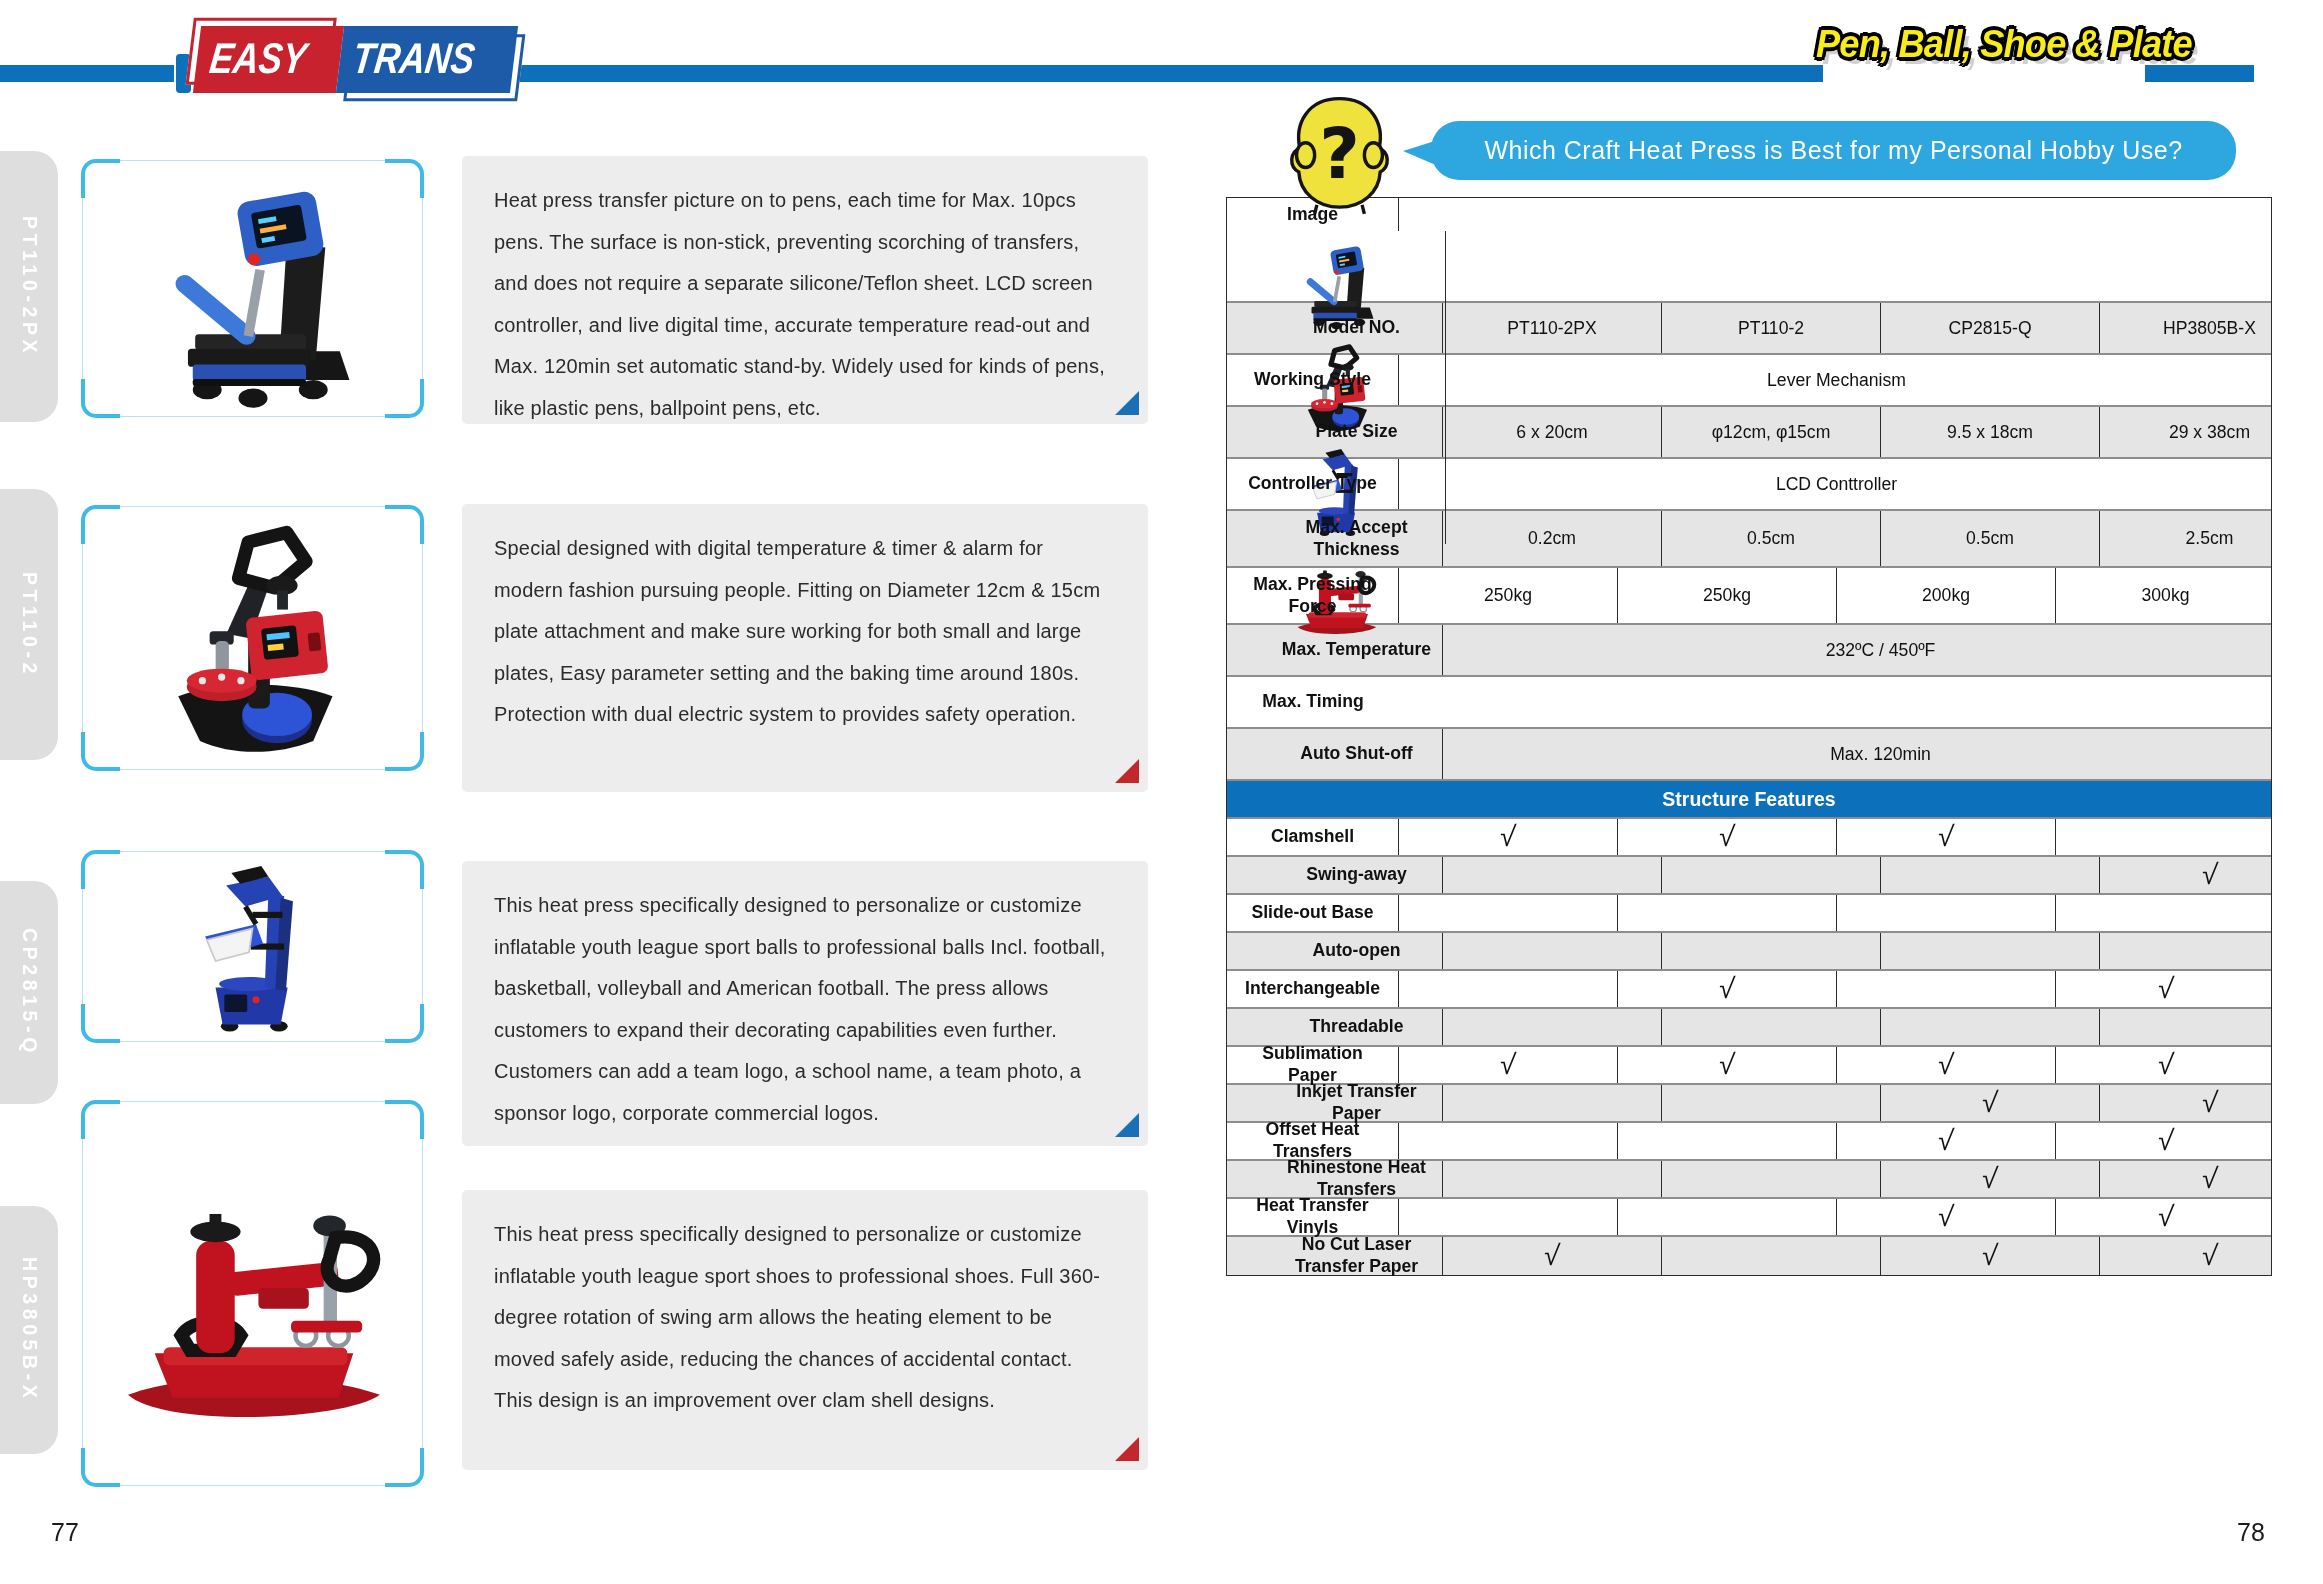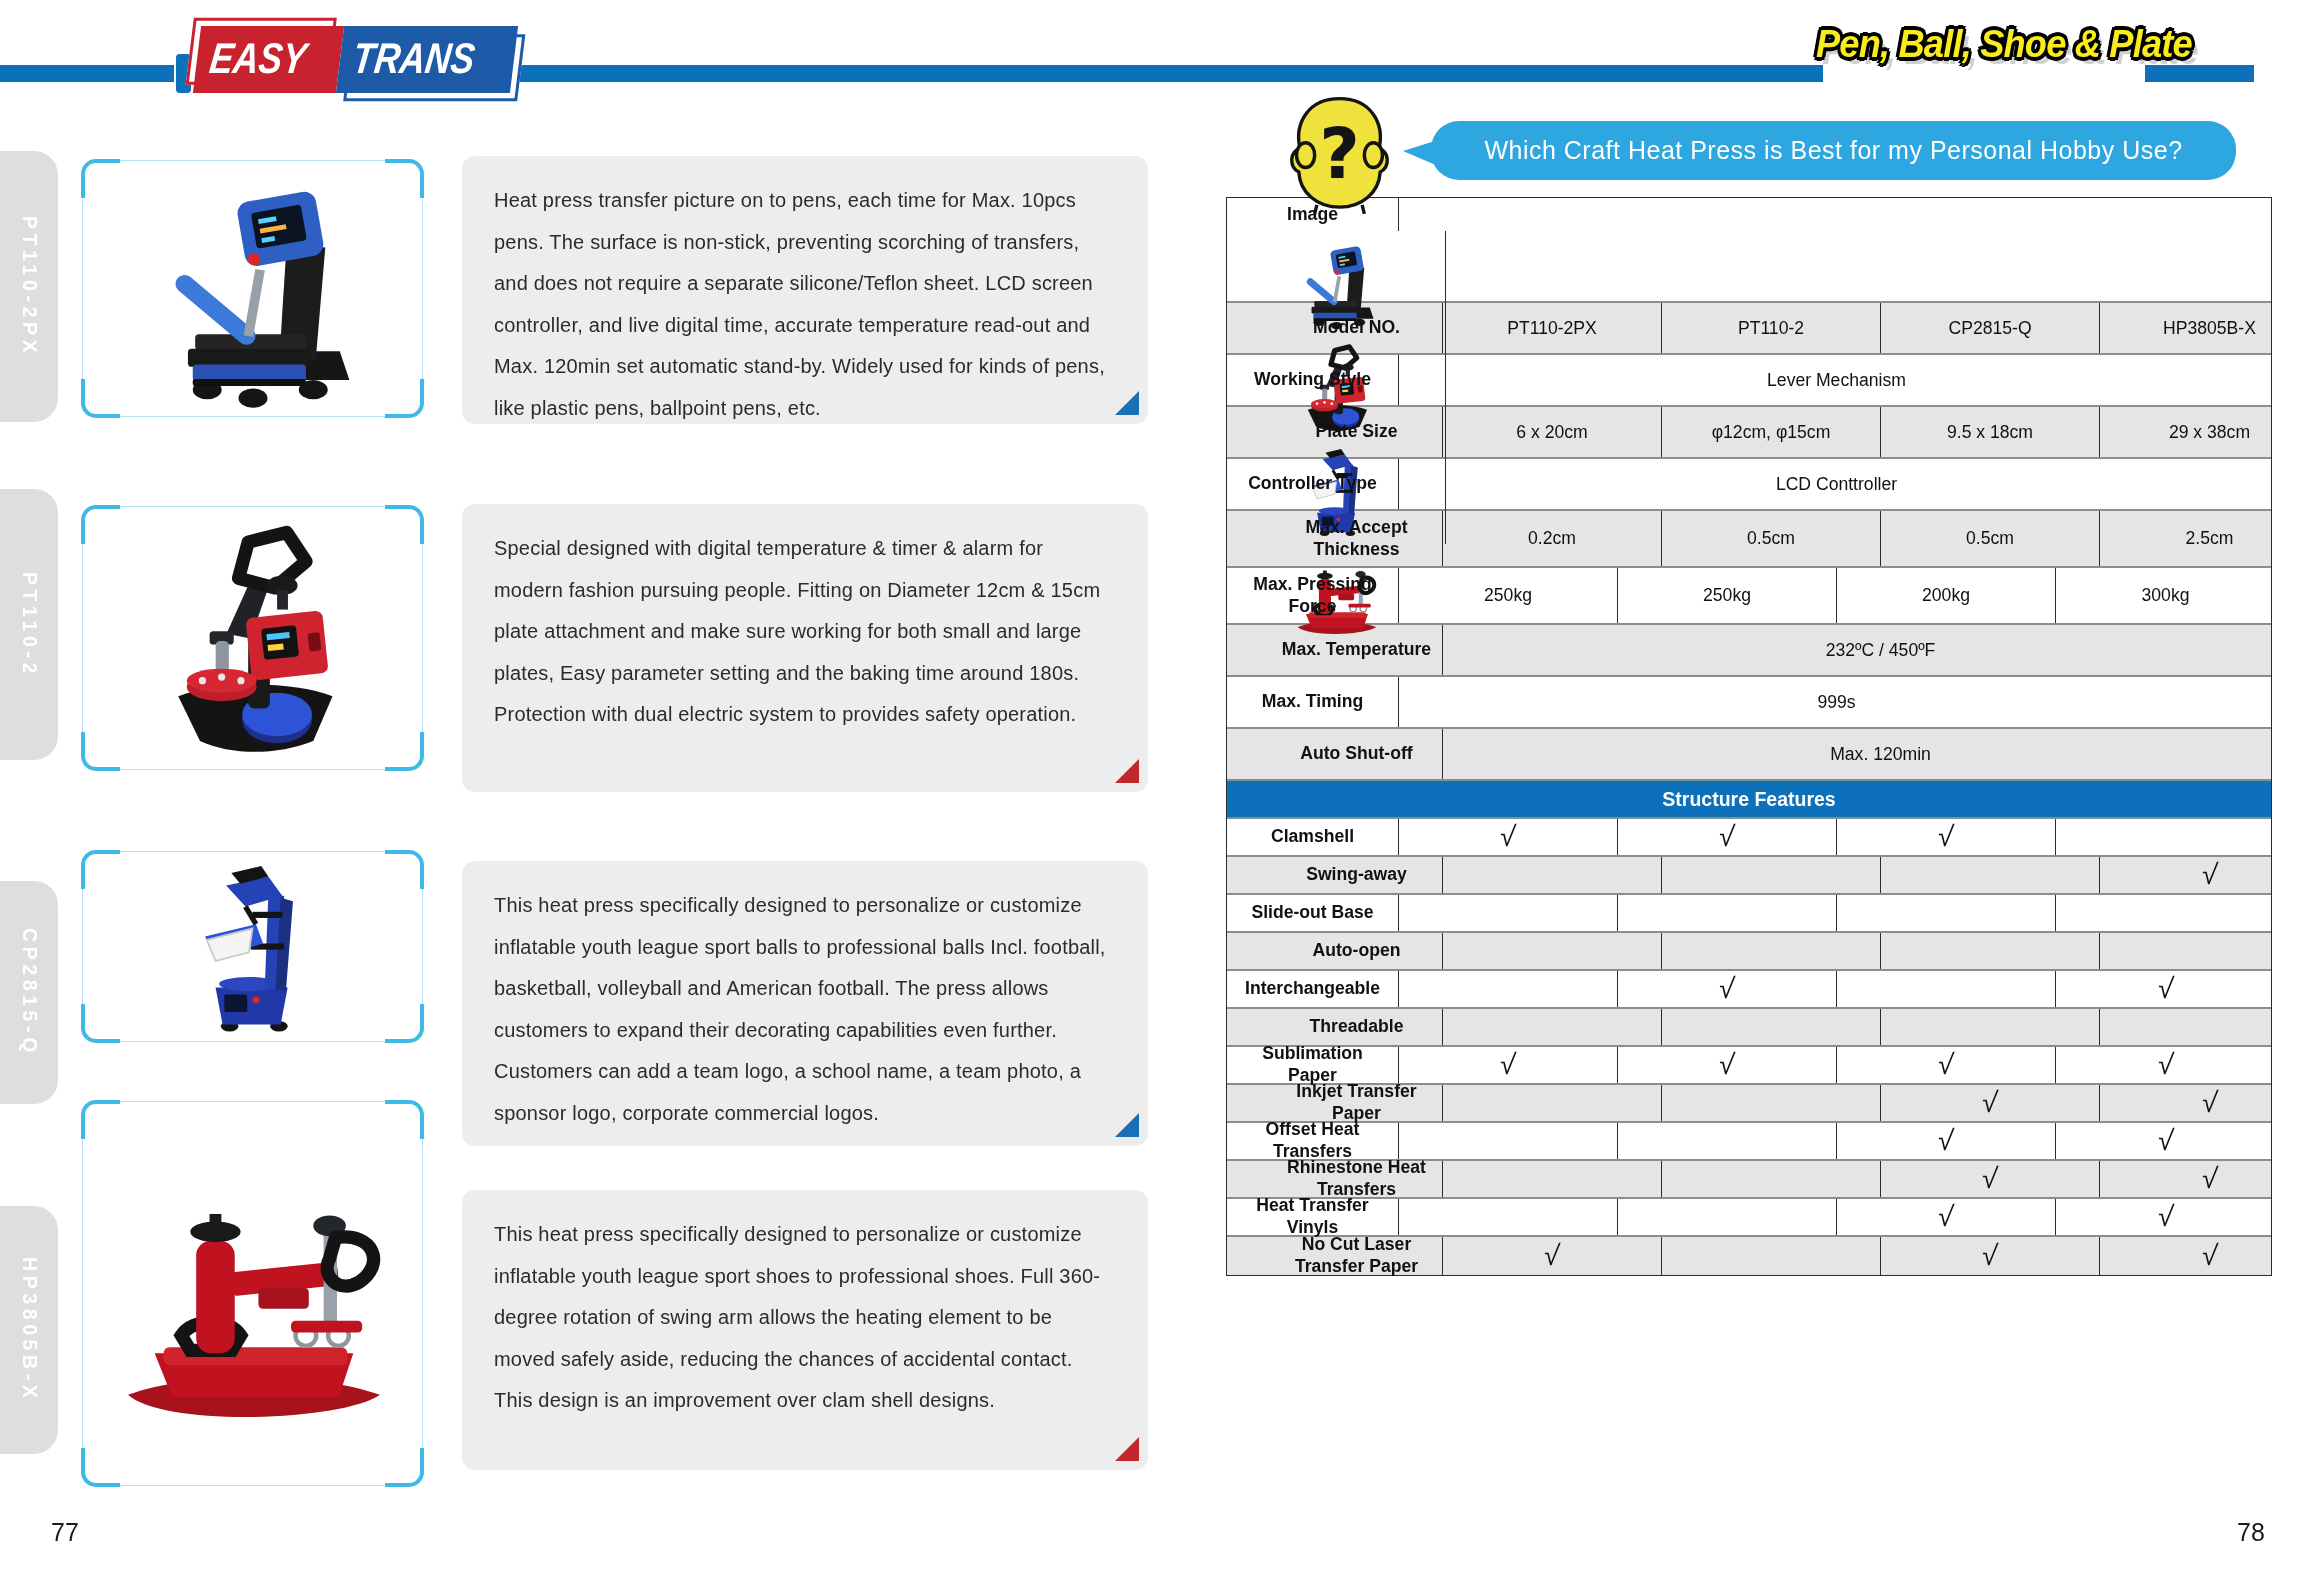--- a/index.html
+++ b/index.html
@@ -44,21 +44,21 @@
          display:flex; align-items:center; justify-content:center; }
   .tab-label { writing-mode:vertical-rl; color:#fff; font-size:19.5px; font-weight:bold;
                letter-spacing:4.6px; white-space:nowrap; }
   .pframe { position:absolute; left:82px; width:341px; border:0.9px solid rgba(63,185,230,.38);
             border-radius:15px; display:flex; align-items:center; justify-content:center; background:#fff; }
   .cnr { position:absolute; width:39px; height:39px; border:4.6px solid #3FB9E6; }
   .cnr.tl { top:-1.9px; left:-1.9px; border-right:none; border-bottom:none; border-top-left-radius:15px; }
   .cnr.tr { top:-1.9px; right:-1.9px; border-left:none; border-bottom:none; border-top-right-radius:15px; }
   .cnr.bl { bottom:-1.9px; left:-1.9px; border-right:none; border-top:none; border-bottom-left-radius:15px; }
   .cnr.br { bottom:-1.9px; right:-1.9px; border-left:none; border-top:none; border-bottom-right-radius:15px; }
-  .tbox { position:absolute; left:462px; width:686px; background:#EDEDED; border-radius:13px;
+  .tbox { position:absolute; left:462px; width:686px; background:#EDEDED; border-radius:5px;
           padding:24px 32px 16.7px 32px; }
   .tbox p { font-size:20px; line-height:2.08; color:#2b2b2b; letter-spacing:0.2px; }
   .tri { position:absolute; right:9.3px; bottom:9.3px; width:0; height:0;
          border-left:24px solid transparent; }
   .tri.blue { border-bottom:24px solid #1B6FB5; }
   .tri.red  { border-bottom:24px solid #C1272D; }
 
   
   .ctable { position:absolute; left:1226px; top:197px; width:1046px; border:1.9px solid #2b2b2b; z-index:1; }
   .trow { display:flex; border-bottom:2.8px solid #8d8d8d; background:#fff; }
@@ -335,21 +335,20 @@
         <div class="tc tdata">250kg</div>
         <div class="tc tdata">200kg</div>
         <div class="tc tdata">300kg</div>
       </div>
       <div class="trow h-spec gray">
         <div class="tc tlabel">Max. Temperature</div>
         <div class="tc tspan">232ºC / 450ºF</div>
       </div>
       <div class="trow h-spec">
         <div class="tc tlabel">Max. Timing</div>
-        <div class="tc tspan">999s</div>
       </div>
       <div class="trow h-spec gray">
         <div class="tc tlabel">Auto Shut-off</div>
         <div class="tc tspan">Max. 120min</div>
       </div>
       <div class="thead">Structure Features</div>
       <div class="trow h-feat">
         <div class="tc tlabel">Clamshell</div>
         <div class="tc tdata">
           <span class="chk">√</span>

